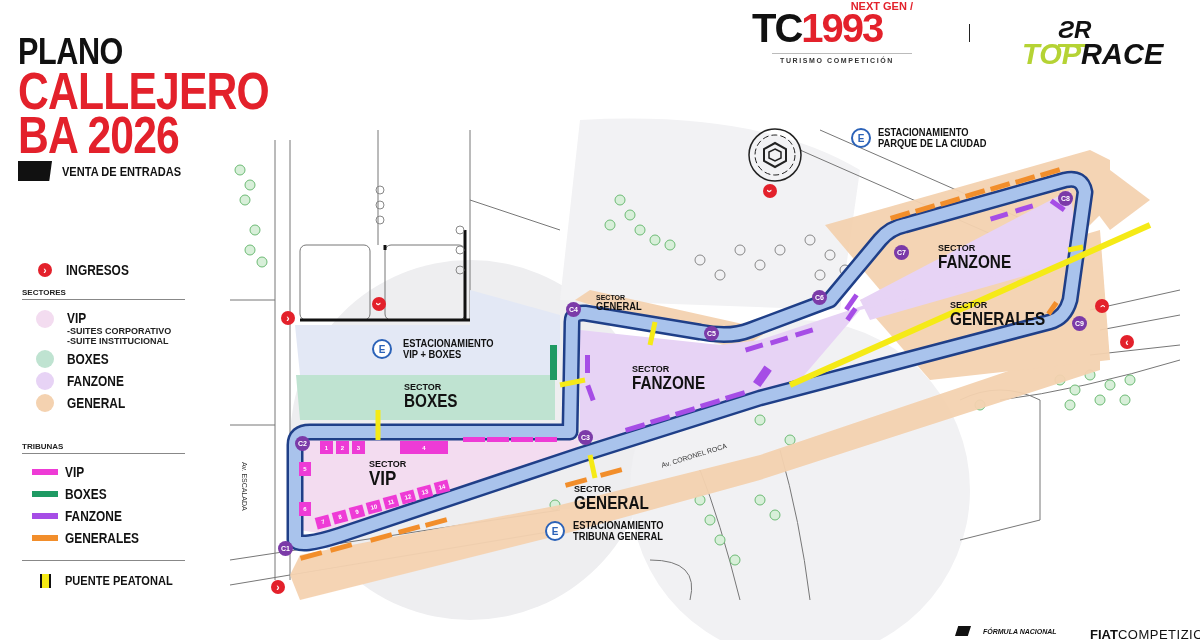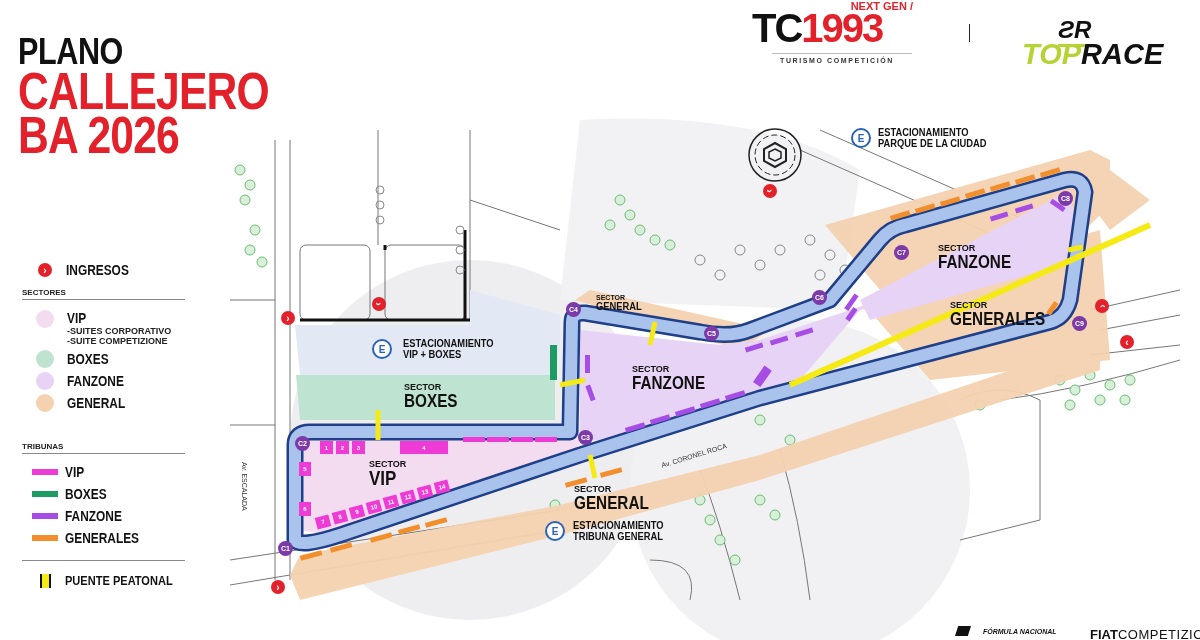--- a/index.html
+++ b/index.html
@@ -23,35 +23,39 @@
   .vipbox { background:#ee3bd6; color:#fff; font-size:6px; font-weight:700; display:flex; align-items:center; justify-content:center; }
   .logo-tc { font-size:40px; font-weight:900; color:#111; letter-spacing:-2px; }
 </style>
 </head>
 <body>
 
 <div class="abs" style="left:18px; top:35px;">
   <div class="cond title-black">PLANO</div>
   <div class="cond title-red">CALLEJERO</div>
   <div class="cond title-red">BA 2026</div>
+  <div style="display:flex; align-items:center; margin-top:4px;">
+    <div style="width:34px; height:20px; background:#111; clip-path:polygon(0 0,100% 0,92% 100%,0 100%);"></div>
+    <div class="legend-label" style="margin-left:10px; font-size:13px;">VENTA DE ENTRADAS</div>
+  </div>
 </div>
 
 <div class="abs" style="left:22px; top:262px; width:170px;">
   <div style="display:flex; align-items:center; margin-left:16px;">
     <div class="ingreso">›</div>
     <div class="legend-label" style="margin-left:14px;">INGRESOS</div>
   </div>
   <div class="section-head" style="margin-top:10px;">SECTORES</div>
   <div class="rule" style="margin-top:2px; width:163px;"></div>
   <div style="display:flex; margin-top:10px; margin-left:14px;">
     <div class="dot" style="background:#f3dcf0;"></div>
     <div style="margin-left:13px;">
       <div class="legend-label">VIP</div>
       <div class="legend-sub">-SUITES CORPORATIVO</div>
-      <div class="legend-sub">-SUITE COMPETIZIONE</div>
+      <div class="legend-sub">-SUITE INSTITUCIONAL</div>
     </div>
   </div>
   <div style="display:flex; align-items:center; margin-top:4px; margin-left:14px;">
     <div class="dot" style="background:#bfe3d1;"></div>
     <div class="legend-label" style="margin-left:13px;">BOXES</div>
   </div>
   <div style="display:flex; align-items:center; margin-top:4px; margin-left:14px;">
     <div class="dot" style="background:#e7d3f5;"></div>
     <div class="legend-label" style="margin-left:13px;">FANZONE</div>
   </div>

